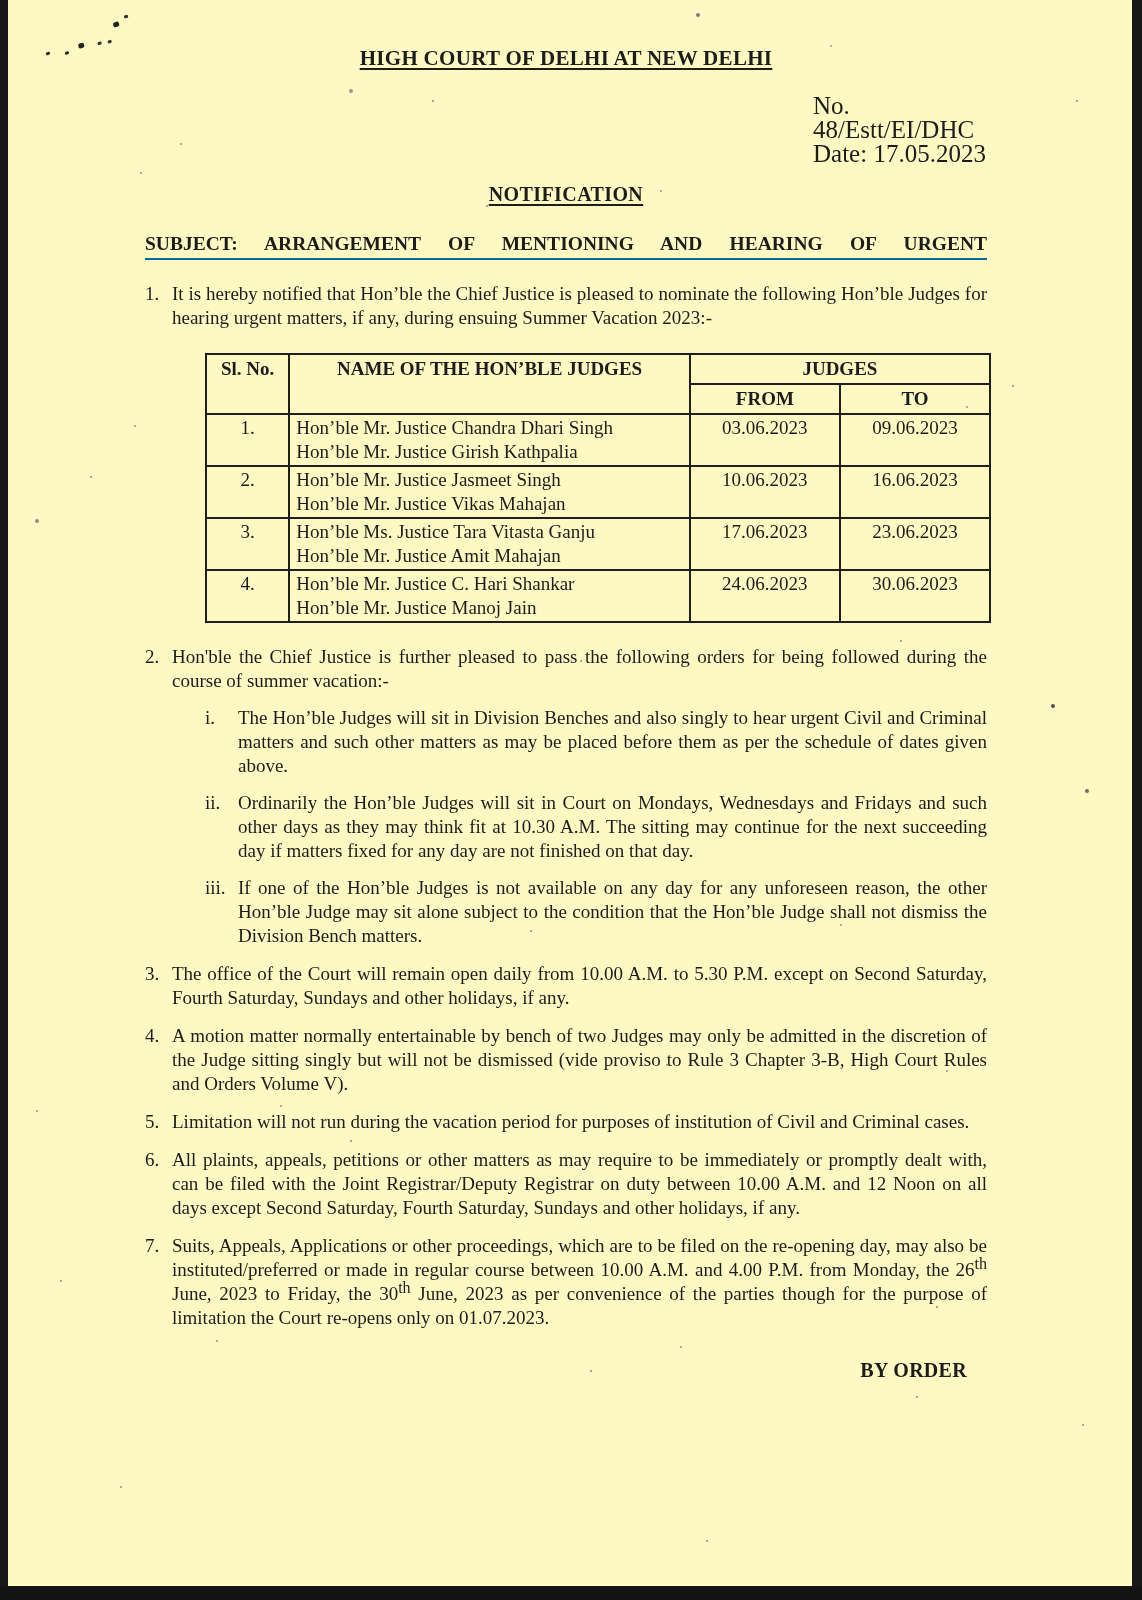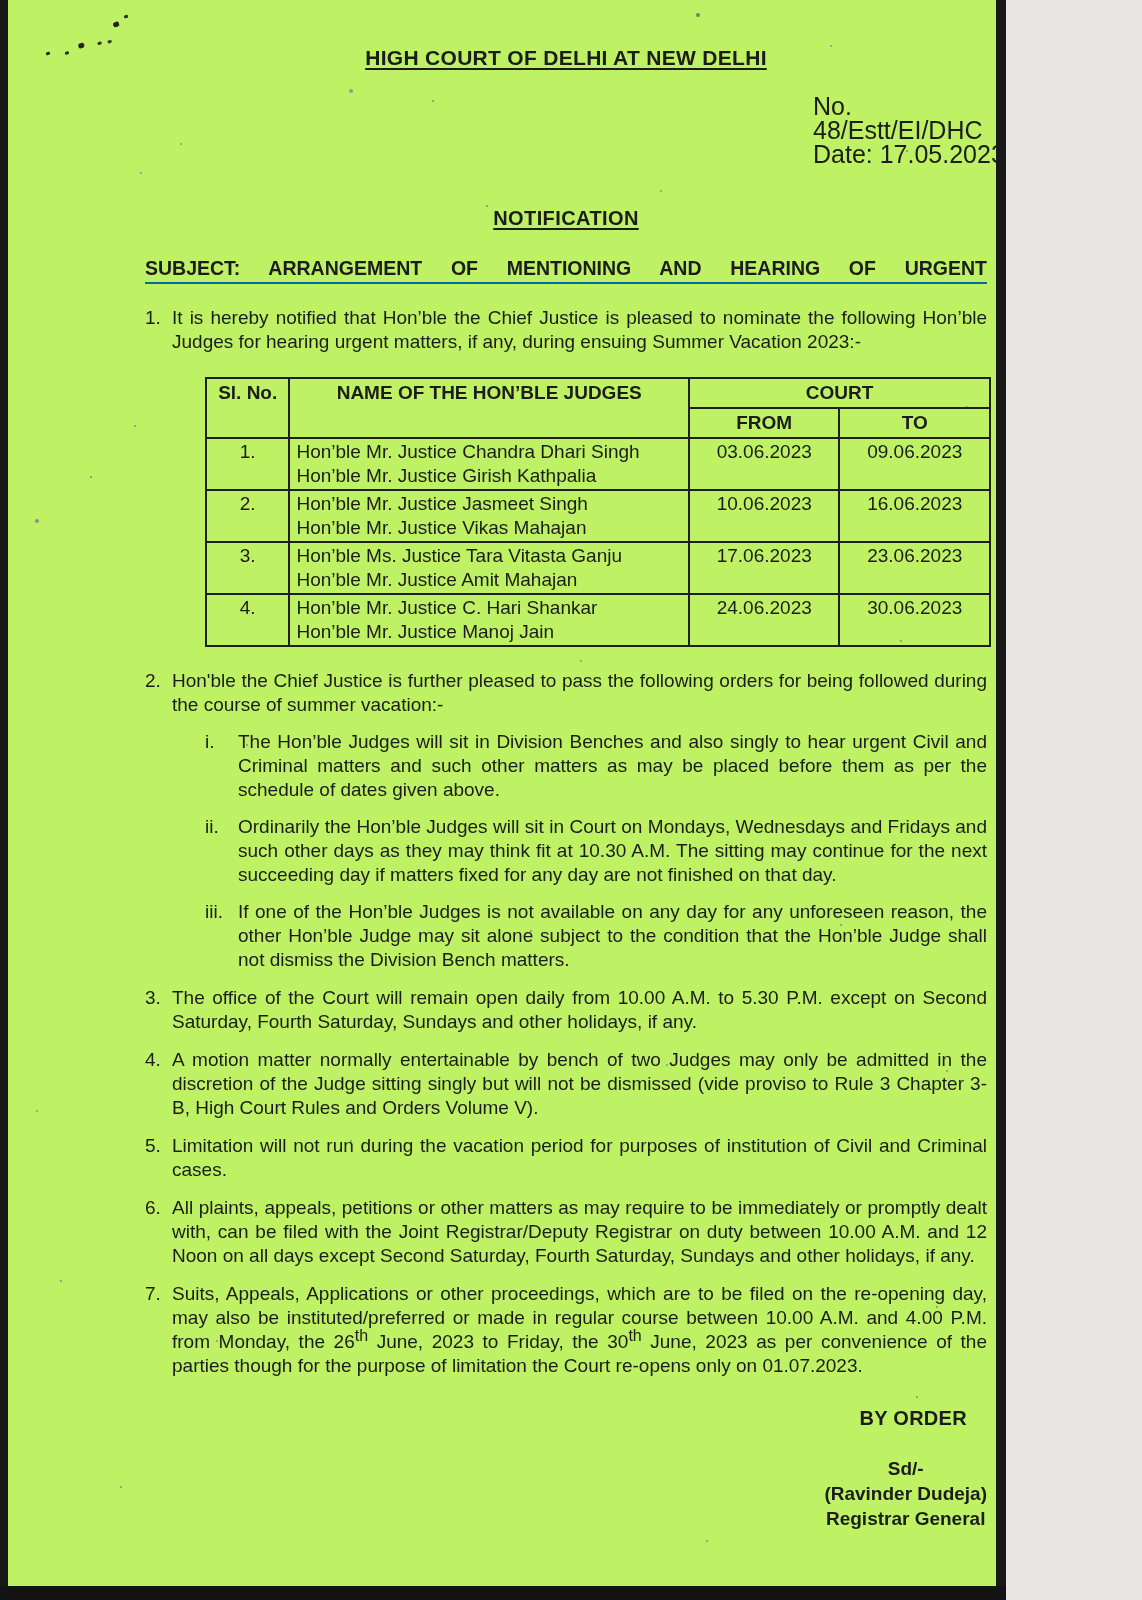--- a/index.html
+++ b/index.html
@@ -2,24 +2,24 @@
 <html><head>
 <meta charset="utf-8">
 <style>
   html, body {
     margin: 0;
     padding: 0;
     background: #e9e7e6;
   }
   .page {
     position: relative;
-    width: 1006px;
+    width: 1142px;
     height: 1600px;
-    background: #bef264;
-    font-family: Liberation Sans, sans-serif;
+    background: #fef9c3;
+    font-family: Liberation Serif, serif;
     color: #1c1c1c;
     overflow: hidden;
   }
   
   .edge-left   { position:absolute; left:0; top:0; width:8px;  height:1600px; background:#181818; }
   .edge-right  { position:absolute; right:0; top:0; width:10px; height:1600px; background:#181818; }
   .edge-bottom { position:absolute; left:0; bottom:0; width:1142px; height:14px; background:#131313; }
 
   .content {
     position: absolute;
@@ -43,21 +43,21 @@
 
   .ref-block {
     margin-top: 24px;
     margin-left: 668px;
     width: 200px;
     font-size: 25px;
     line-height: 24px;
   }
 
   .notification-title {
-    margin-top: 40px;
+    margin-top: 16px;
     text-align: center;
     font-weight: bold;
     font-size: 20px;
     letter-spacing: 0.4px;
     text-decoration: underline;
     text-decoration-thickness: 2px;
     text-underline-offset: 3px;
   }
 
   .subject-block {
@@ -187,21 +187,21 @@
     <div class="item first-item">
       <span class="num">1.</span>
       <span class="body">It is hereby notified that Hon’ble the Chief Justice is pleased to nominate the following Hon’ble Judges for hearing urgent matters, if any, during ensuing Summer Vacation 2023:-</span>
     </div>
 
     <table class="judges">
       <thead>
         <tr>
           <th class="col-sl" rowspan="2">Sl. No.</th>
           <th class="col-name" rowspan="2">NAME OF THE HON’BLE JUDGES</th>
-          <th colspan="2">COURT</th>
+          <th colspan="2">JUDGES</th>
         </tr>
         <tr>
           <th class="col-from">FROM</th>
           <th class="col-to">TO</th>
         </tr>
       </thead>
       <tbody>
         <tr>
           <td class="c-sl">1.</td>
           <td class="c-name">
@@ -281,25 +281,20 @@
       <span class="body">All plaints, appeals, petitions or other matters as may require to be immediately or promptly dealt with, can be filed with the Joint Registrar/Deputy Registrar on duty between 10.00 A.M. and 12 Noon on all days except Second Saturday, Fourth Saturday, Sundays and other holidays, if any.</span>
     </div>
 
     <div class="item">
       <span class="num">7.</span>
       <span class="body"><span>Suits, Appeals, Applications or other proceedings, which are to be filed on the re-opening day, may also be instituted/preferred or made in regular course between 10.00 A.M. and 4.00 P.M. from Monday, the 26</span><sup>th</sup><span> June, 2023 to Friday, the 30</span><sup>th</sup><span> June, 2023 as per convenience of the parties though for the purpose of limitation the Court re-opens only on 01.07.2023.</span></span>
     </div>
 
     <div class="footer">
       <div class="by-order">BY ORDER</div>
-      <div class="sig-block">
-        <div>Sd/-</div>
-        <div>(Ravinder Dudeja)</div>
-        <div>Registrar General</div>
-      </div>
     </div>
 
   </div>
 
   <div class="edge-left"></div>
   <div class="edge-right"></div>
   <div class="edge-bottom"></div>
 </div>
 
 </body></html>

